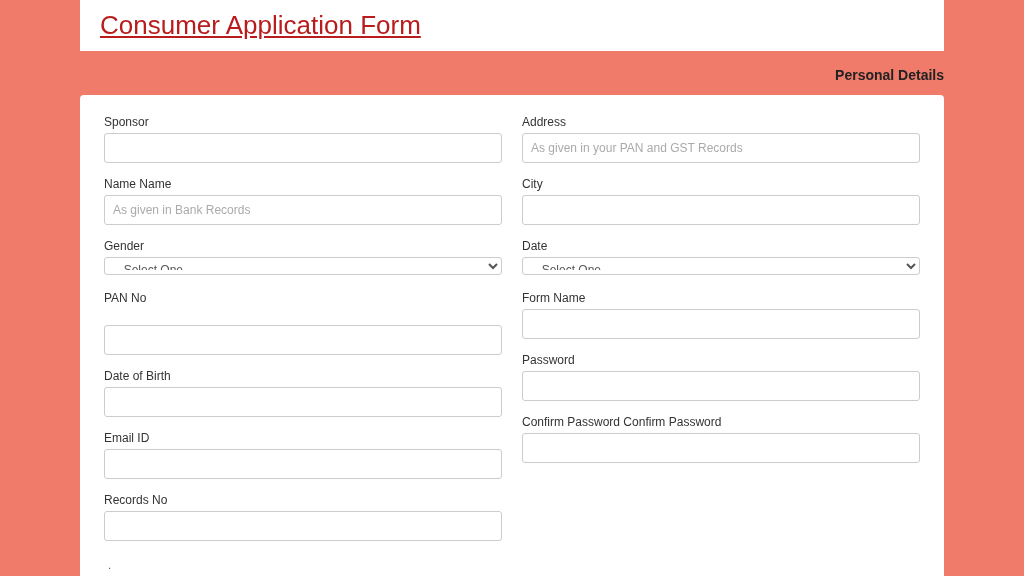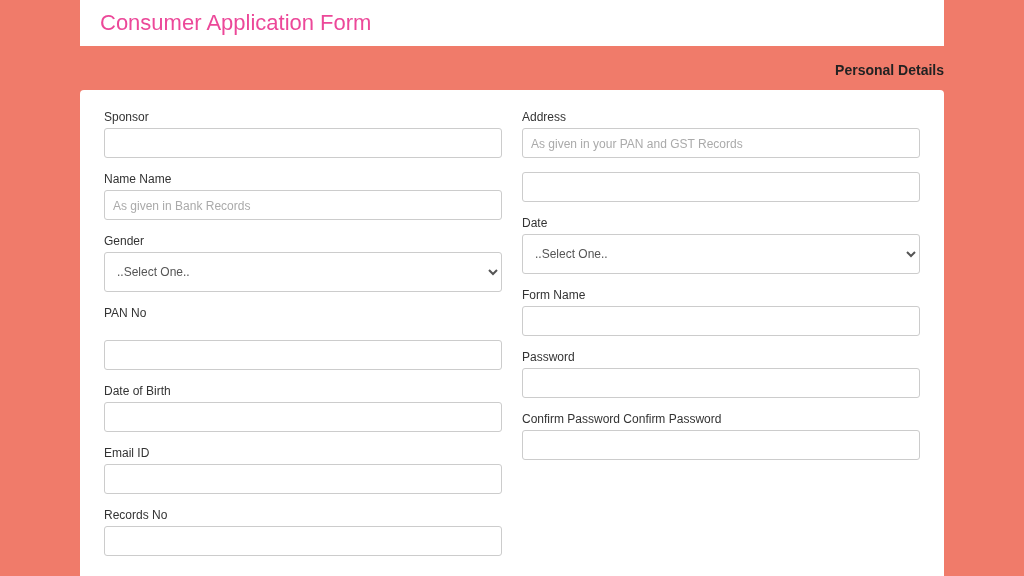--- a/index.html
+++ b/index.html
@@ -20,23 +20,24 @@
       padding: 0 80px;
     }
 
     .header-bar {
       background-color: #ffffff;
       padding: 10px 20px;
       margin-bottom: 16px;
     }
 
     .page-title {
-      color: #ec4899;
-      font-size: 22px;
+      color: #b91c1c;
+      font-size: 26px;
       font-weight: normal;
+      text-decoration: underline;
     }
 
     .section-title {
       font-size: 14px;
       font-weight: bold;
       color: #222;
       margin-bottom: 12px;
       padding-left: 4px;
       text-align: right;
     }
@@ -69,34 +70,34 @@
       color: #333;
       margin-bottom: 4px;
     }
 
     .form-input {
       width: 100%;
       height: 30px;
       border: 1px solid #ccc;
       border-radius: 3px;
       padding: 4px 8px;
-      font-size: 16px;
+      font-size: 12px;
       color: #333;
       background: #fff;
       outline: none;
     }
 
     .form-input::placeholder {
       color: #aaa;
       font-size: 12px;
     }
 
     .form-select {
       width: 100%;
-      height: 40px;
+      height: 18px;
       border: 1px solid #ccc;
       border-radius: 3px;
       padding: 4px 8px;
       font-size: 12px;
       color: #555;
       background: #fff;
       appearance: auto;
       outline: none;
     }
 
@@ -173,20 +174,21 @@
       </div>
 
       <div class="form-col">
 
         <div class="form-group">
           <label class="form-label">Address</label>
           <input type="text" class="form-input" placeholder="As given in your PAN and GST Records" style="">
         </div>
 
         <div class="form-group">
+          <label class="form-label">City</label>
           <input type="text" class="form-input" style="">
         </div>
 
         <div class="form-group">
           <label class="form-label">Date</label>
           <select class="form-select">
             <option>..Select One..</option>
             <option>State 1</option>
             <option>State 2</option>
           </select>

